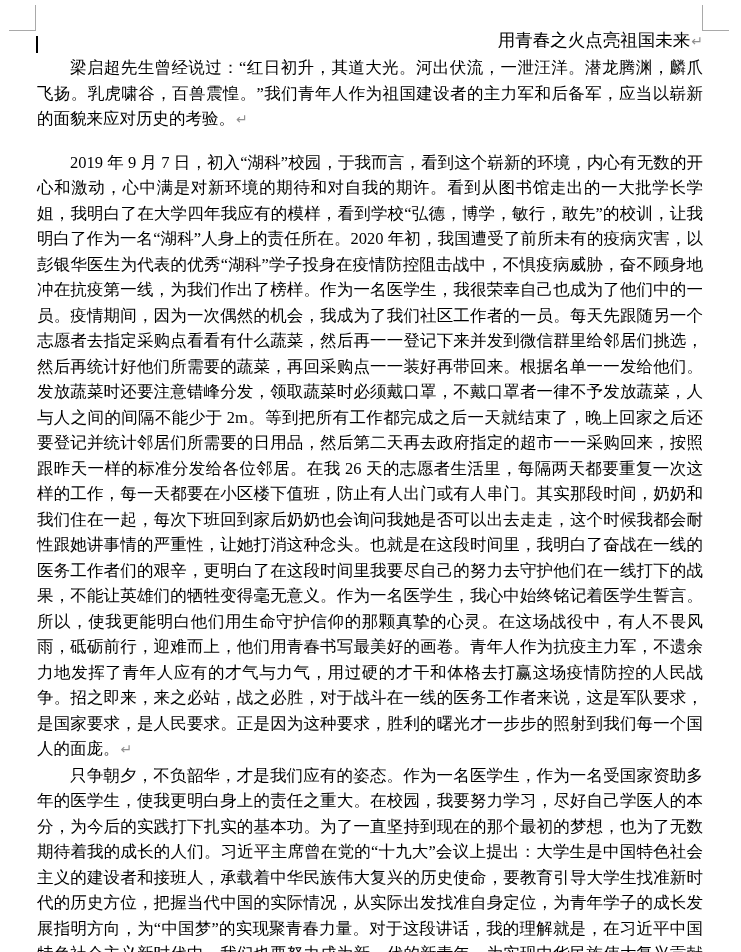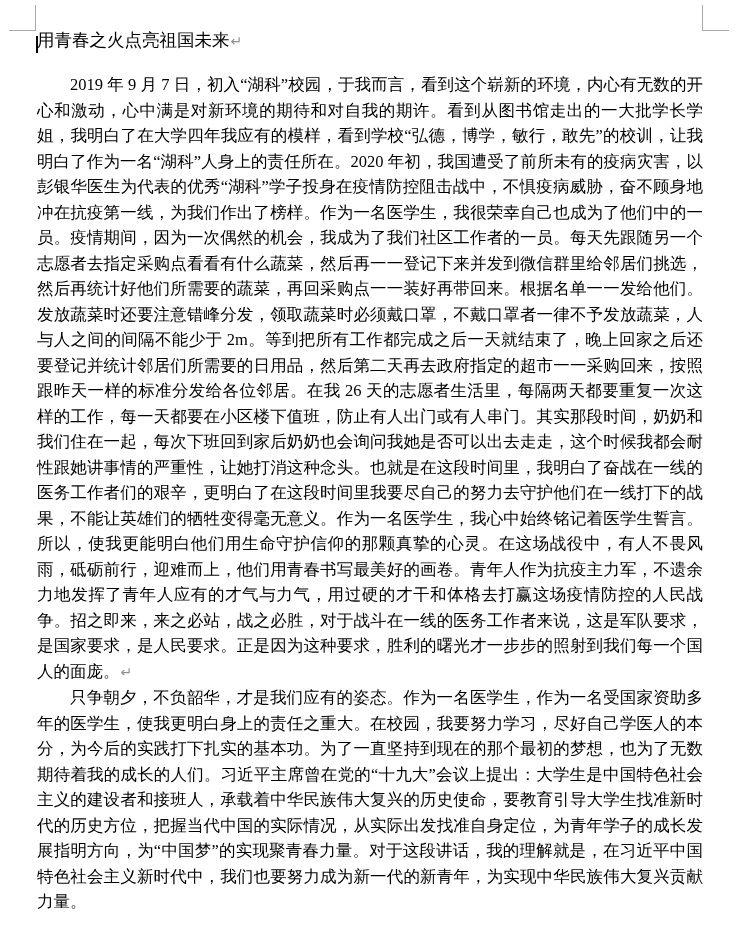--- a/index.html
+++ b/index.html
@@ -46,21 +46,21 @@
     position: absolute;
     left: 37px;
     top: 27px;
     width: 666px;
   }
   .doc-title {
     margin: 0;
     font-size: 17.5px;
     font-weight: normal;
     line-height: 27px;
-    text-align: left;
+    text-align: right;
     white-space: nowrap;
   }
   .para {
     margin: 0;
     font-size: 16.5px;
     line-height: 25.5px;
     text-align: justify;
     text-indent: 2em;
     word-break: break-all;
     letter-spacing: 0;
@@ -80,20 +80,21 @@
 
   <div class="crop crop-tl"></div>
   <div class="crop crop-tr"></div>
 
   <div class="caret"></div>
 
   <div class="content">
 
     <h1 class="doc-title"><span>用青春之火点亮祖国未来</span><span class="pilcrow">↵</span></h1>
 
+    <p class="para p1"><span>梁启超先生曾经说过：“红日初升，其道大光。河出伏流，一泄汪洋。潜龙腾渊，麟爪飞扬。乳虎啸谷，百兽震惶。”我们青年人作为祖国建设者的主力军和后备军，应当以崭新的面貌来应对历史的考验。</span><span class="pilcrow">↵</span></p>
 
     <p class="para p2"><span>2019 年 9 月 7 日，初入“湖科”校园，于我而言，看到这个崭新的环境，内心有无数的开心和激动，心中满是对新环境的期待和对自我的期许。看到从图书馆走出的一大批学长学姐，我明白了在大学四年我应有的模样，看到学校“弘德，博学，敏行，敢先”的校训，让我明白了作为一名“湖科”人身上的责任所在。2020 年初，我国遭受了前所未有的疫病灾害，以彭银华医生为代表的优秀“湖科”学子投身在疫情防控阻击战中，不惧疫病威胁，奋不顾身地冲在抗疫第一线，为我们作出了榜样。作为一名医学生，我很荣幸自己也成为了他们中的一员。疫情期间，因为一次偶然的机会，我成为了我们社区工作者的一员。每天先跟随另一个志愿者去指定采购点看看有什么蔬菜，然后再一一登记下来并发到微信群里给邻居们挑选，然后再统计好他们所需要的蔬菜，再回采购点一一装好再带回来。根据名单一一发给他们。发放蔬菜时还要注意错峰分发，领取蔬菜时必须戴口罩，不戴口罩者一律不予发放蔬菜，人与人之间的间隔不能少于 2m。等到把所有工作都完成之后一天就结束了，晚上回家之后还要登记并统计邻居们所需要的日用品，然后第二天再去政府指定的超市一一采购回来，按照跟昨天一样的标准分发给各位邻居。在我 26 天的志愿者生活里，每隔两天都要重复一次这样的工作，每一天都要在小区楼下值班，防止有人出门或有人串门。其实那段时间，奶奶和我们住在一起，每次下班回到家后奶奶也会询问我她是否可以出去走走，这个时候我都会耐性跟她讲事情的严重性，让她打消这种念头。也就是在这段时间里，我明白了奋战在一线的医务工作者们的艰辛，更明白了在这段时间里我要尽自己的努力去守护他们在一线打下的战果，不能让英雄们的牺牲变得毫无意义。作为一名医学生，我心中始终铭记着医学生誓言。所以，使我更能明白他们用生命守护信仰的那颗真挚的心灵。在这场战役中，有人不畏风雨，砥砺前行，迎难而上，他们用青春书写最美好的画卷。青年人作为抗疫主力军，不遗余力地发挥了青年人应有的才气与力气，用过硬的才干和体格去打赢这场疫情防控的人民战争。招之即来，来之必站，战之必胜，对于战斗在一线的医务工作者来说，这是军队要求，是国家要求，是人民要求。正是因为这种要求，胜利的曙光才一步步的照射到我们每一个国人的面庞。</span><span class="pilcrow">↵</span></p>
 
     <p class="para p3"><span>只争朝夕，不负韶华，才是我们应有的姿态。作为一名医学生，作为一名受国家资助多年的医学生，使我更明白身上的责任之重大。在校园，我要努力学习，尽好自己学医人的本分，为今后的实践打下扎实的基本功。为了一直坚持到现在的那个最初的梦想，也为了无数期待着我的成长的人们。习近平主席曾在党的“十九大”会议上提出：大学生是中国特色社会主义的建设者和接班人，承载着中华民族伟大复兴的历史使命，要教育引导大学生找准新时代的历史方位，把握当代中国的实际情况，从实际出发找准自身定位，为青年学子的成长发展指明方向，为“中国梦”的实现聚青春力量。对于这段讲话，我的理解就是，在习近平中国特色社会主义新时代中，我们也要努力成为新一代的新青年，为实现中华民族伟大复兴贡献力量。</span></p>
 
   </div>
 
 </div>
 
 </body></html>

